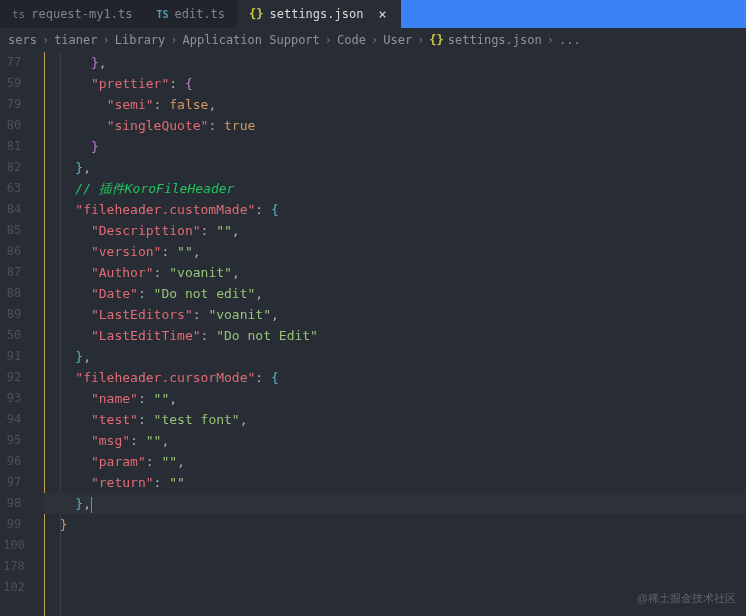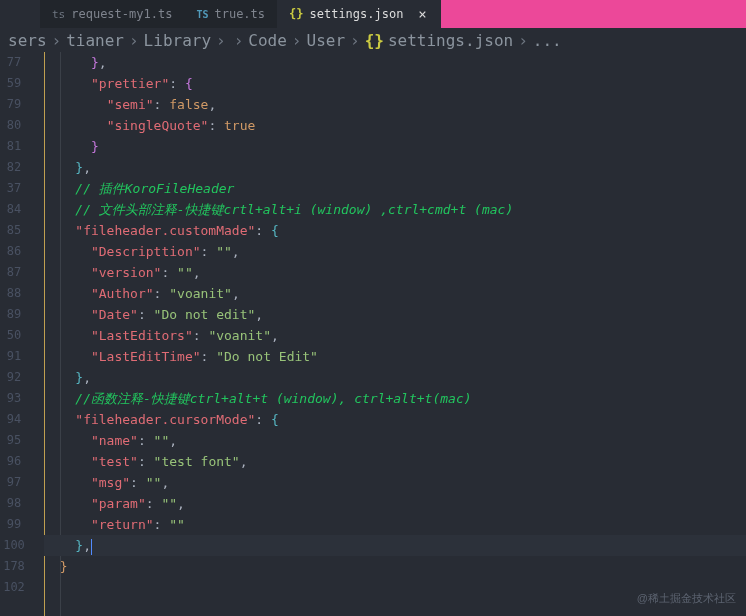--- a/index.html
+++ b/index.html
@@ -8,23 +8,22 @@
   background: #282c34;
   color: #abb2bf;
   font-size: 13px;
   width: 746px;
   height: 616px;
   overflow: hidden;
   position: relative;
 }
 .tabs {
   display: flex;
-  background: #ec4899;
+  background: #3b82f6;
   height: 28px;
-  margin-left: 40px;
 }
 .tab {
   display: flex;
   align-items: center;
   padding: 0 12px;
   height: 100%;
   cursor: pointer;
   gap: 6px;
   font-size: 12px;
   color: #7f848e;
@@ -42,21 +41,21 @@
   align-items: center;
   justify-content: center;
   font-size: 14px;
 }
 .breadcrumbs {
   display: flex;
   align-items: center;
   padding: 4px 8px;
   height: 24px;
   background: #282c34;
-  font-size: 16px;
+  font-size: 12px;
   color: #8b949e;
   gap: 2px;
 }
 .crumb { display: flex; align-items: center; gap: 4px; }
 .chevron { color: #6e7681; margin: 0 3px; }
 .editor {
   display: flex;
   height: calc(100% - 52px);
   background: #282c34;
   position: relative;
@@ -122,36 +121,37 @@
 </head>
 <body>
 
 <div class="tabs">
   <div class="tab">
     <span style="color:#6e7681;font-size:11px">ts</span>
     <span>request-my1.ts</span>
   </div>
   <div class="tab">
     <span style="color:#519aba;font-size:10px;font-weight:bold">TS</span>
-    <span>true.ts</span>
+    <span>edit.ts</span>
   </div>
   <div class="tab active">
     <span style="color:#cbcb41;font-weight:bold">{}</span>
     <span>settings.json</span>
     <span class="tab-close">×</span>
   </div>
 </div>
 
 <div class="breadcrumbs">
   <span class="crumb">sers</span>
   <span class="chevron">›</span>
   <span class="crumb">tianer</span>
   <span class="chevron">›</span>
   <span class="crumb">Library</span>
   <span class="chevron">›</span>
+  <span class="crumb">Application Support</span>
   <span class="chevron">›</span>
   <span class="crumb">Code</span>
   <span class="chevron">›</span>
   <span class="crumb">User</span>
   <span class="chevron">›</span>
   <span class="crumb">
     <span style="color:#cbcb41;font-weight:bold">{}</span>
     <span>settings.json</span>
   </span>
   <span class="chevron">›</span>
@@ -159,21 +159,21 @@
 </div>
 
 <div class="editor">
   <div class="gutter" id="gutter">
       <div class="ln">77</div>
       <div class="ln">59</div>
       <div class="ln">79</div>
       <div class="ln">80</div>
       <div class="ln">81</div>
       <div class="ln">82</div>
-      <div class="ln">37</div>
+      <div class="ln">63</div>
       <div class="ln">84</div>
       <div class="ln">85</div>
       <div class="ln">86</div>
       <div class="ln">87</div>
       <div class="ln">88</div>
       <div class="ln">89</div>
       <div class="ln">50</div>
       <div class="ln">91</div>
       <div class="ln">92</div>
       <div class="ln">93</div>
@@ -193,30 +193,28 @@
       <div class="guide" style="left:16px"></div>
     </div>
     <div class="code-lines" id="code-lines">
         <div class="cl">      <span class="tok-brace2">}</span><span class="tok-punct">,</span></div>
         <div class="cl">      <span class="tok-key">"prettier"</span><span class="tok-punct">: </span><span class="tok-brace2">{</span></div>
         <div class="cl">        <span class="tok-key">"semi"</span><span class="tok-punct">: </span><span class="tok-bool">false</span><span class="tok-punct">,</span></div>
         <div class="cl">        <span class="tok-key">"singleQuote"</span><span class="tok-punct">: </span><span class="tok-bool">true</span></div>
         <div class="cl">      <span class="tok-brace2">}</span></div>
         <div class="cl">    <span class="tok-brace3">}</span><span class="tok-punct">,</span></div>
         <div class="cl">    <span class="tok-comment">// 插件KoroFileHeader</span></div>
-        <div class="cl">    <span class="tok-comment">// 文件头部注释-快捷键crtl+alt+i (window) ,ctrl+cmd+t (mac)</span></div>
         <div class="cl">    <span class="tok-key">"fileheader.customMade"</span><span class="tok-punct">: </span><span class="tok-brace3">{</span></div>
         <div class="cl">      <span class="tok-key">"Descripttion"</span><span class="tok-punct">: </span><span class="tok-str">""</span><span class="tok-punct">,</span></div>
         <div class="cl">      <span class="tok-key">"version"</span><span class="tok-punct">: </span><span class="tok-str">""</span><span class="tok-punct">,</span></div>
         <div class="cl">      <span class="tok-key">"Author"</span><span class="tok-punct">: </span><span class="tok-str">"voanit"</span><span class="tok-punct">,</span></div>
         <div class="cl">      <span class="tok-key">"Date"</span><span class="tok-punct">: </span><span class="tok-str">"Do not edit"</span><span class="tok-punct">,</span></div>
         <div class="cl">      <span class="tok-key">"LastEditors"</span><span class="tok-punct">: </span><span class="tok-str">"voanit"</span><span class="tok-punct">,</span></div>
         <div class="cl">      <span class="tok-key">"LastEditTime"</span><span class="tok-punct">: </span><span class="tok-str">"Do not Edit"</span></div>
         <div class="cl">    <span class="tok-brace3">}</span><span class="tok-punct">,</span></div>
-        <div class="cl">    <span class="tok-comment">//函数注释-快捷键ctrl+alt+t (window), ctrl+alt+t(mac)</span></div>
         <div class="cl">    <span class="tok-key">"fileheader.cursorMode"</span><span class="tok-punct">: </span><span class="tok-brace3">{</span></div>
         <div class="cl">      <span class="tok-key">"name"</span><span class="tok-punct">: </span><span class="tok-str">""</span><span class="tok-punct">,</span></div>
         <div class="cl">      <span class="tok-key">"test"</span><span class="tok-punct">: </span><span class="tok-str">"test font"</span><span class="tok-punct">,</span></div>
         <div class="cl">      <span class="tok-key">"msg"</span><span class="tok-punct">: </span><span class="tok-str">""</span><span class="tok-punct">,</span></div>
         <div class="cl">      <span class="tok-key">"param"</span><span class="tok-punct">: </span><span class="tok-str">""</span><span class="tok-punct">,</span></div>
         <div class="cl">      <span class="tok-key">"return"</span><span class="tok-punct">: </span><span class="tok-str">""</span></div>
         <div class="cl current">    <span class="tok-brace3">}</span><span class="tok-punct">,</span><span class="cursor"></span></div>
         <div class="cl">  <span class="tok-brace">}</span></div>
         <div class="cl"></div>
       </div>

